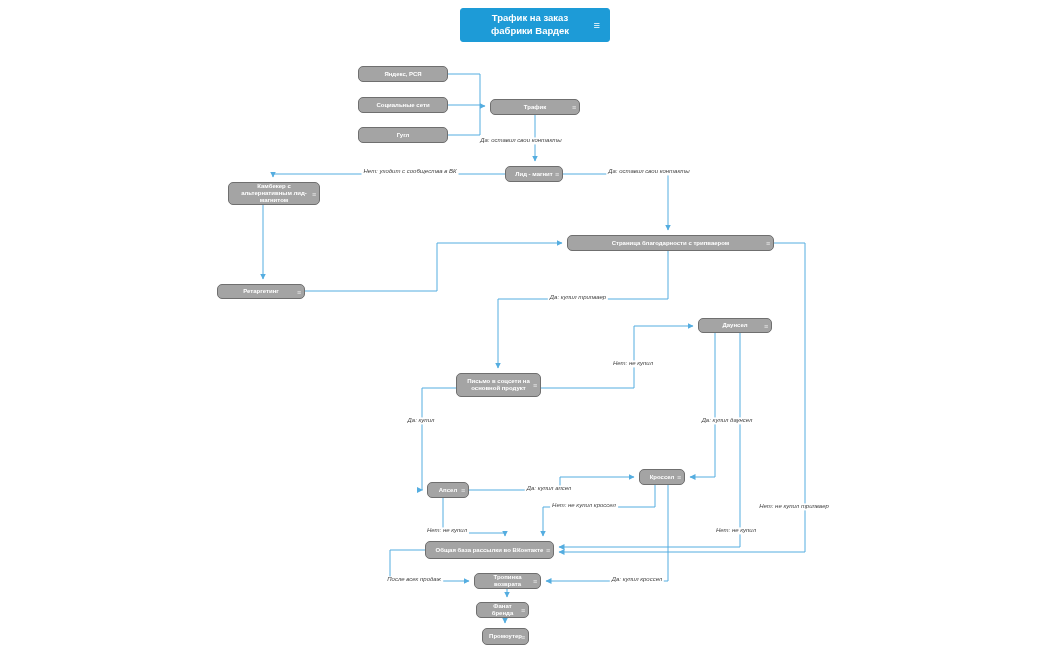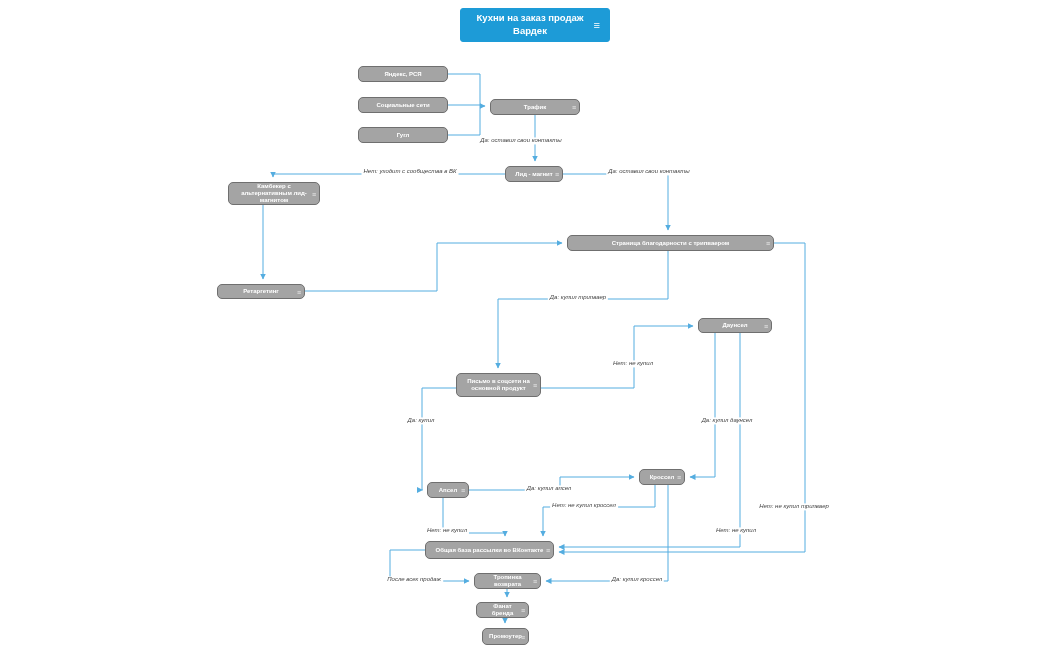--- a/index.html
+++ b/index.html
@@ -51,21 +51,21 @@
       <path d="M740,333 V547 H559" marker-end="url(#arr)"></path>
       <path d="M774,243 H805 V552 H559" marker-end="url(#arr)"></path>
       <path d="M668,485 V581 H546" marker-end="url(#arr)"></path>
       <path d="M425,550 H390 V581 H469" marker-end="url(#arr)"></path>
       <path d="M507,589 V597" marker-end="url(#arr)"></path>
       <path d="M505,618 V623" marker-end="url(#arr)"></path>
     </g>
   </svg>
 
   <div class="node" id="header-node" style="left:460px;top:8px;width:150px;height:34px;">
-    <span class="lbl">Кухни на заказ продаж Вардек</span>
+    <span class="lbl">Трафик на заказ фабрики Вардек</span>
     <span class="node-icon">≡</span>
   </div>
 
   <div class="node plain" style="left:358px;top:66px;width:90px;height:16px;">
     <span class="lbl">Яндекс, РСЯ</span>
   </div>
   <div class="node plain" style="left:358px;top:97px;width:90px;height:16px;">
     <span class="lbl">Социальные сети</span>
   </div>
   <div class="node plain" style="left:358px;top:127px;width:90px;height:16px;">

